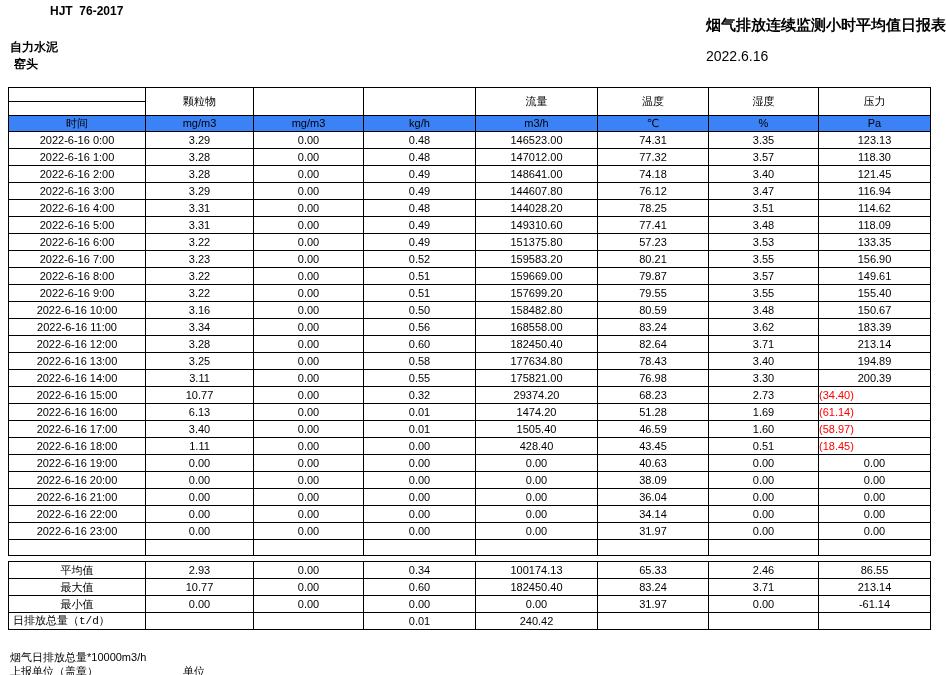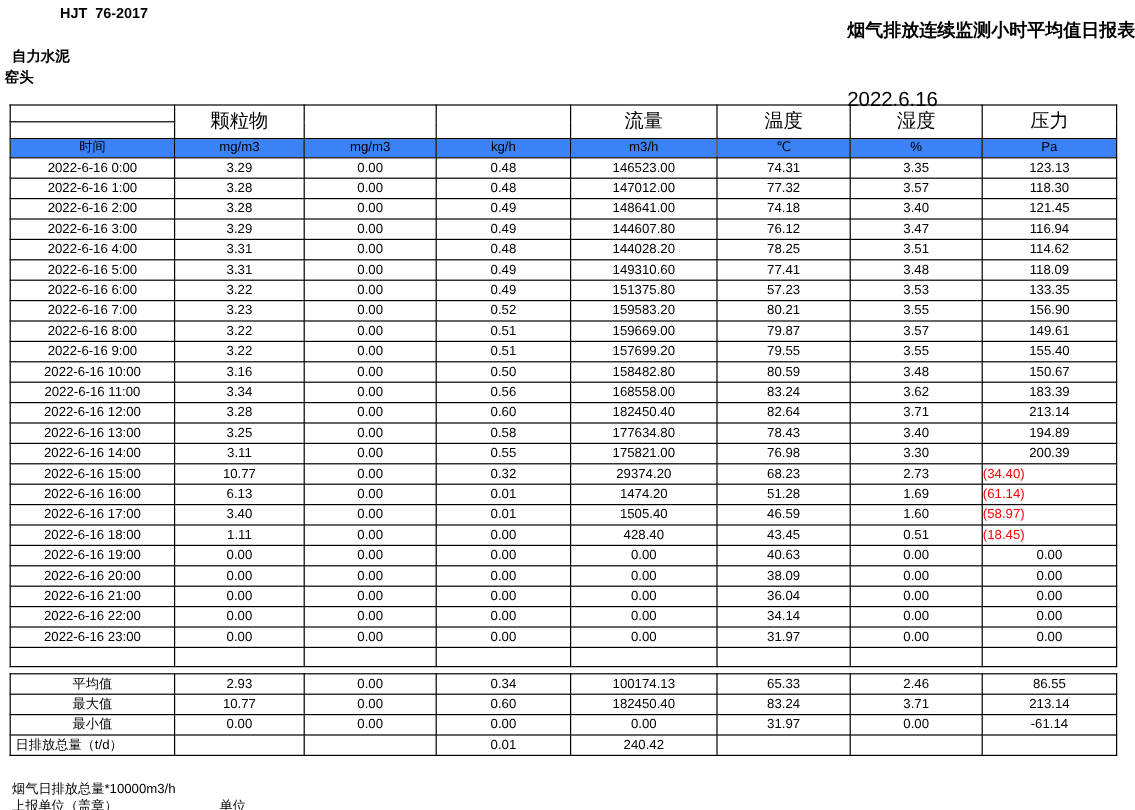--- a/index.html
+++ b/index.html
@@ -5,34 +5,34 @@
   html,body{margin:0;padding:0;}
   body{
     width:946px;height:675px;position:relative;background:#ffffff;
     font-family:"Liberation Sans","DejaVu Sans",sans-serif;color:#000;
     overflow:hidden;
   }
   .abs{position:absolute;white-space:pre;}
   #std-label{left:10px;top:4px;font-size:12px;font-weight:bold;padding-left:40px;}
   #page-title{left:0;top:16px;width:946px;text-align:right;font-size:15px;font-weight:bold;white-space:normal;}
   #company-name{left:10px;top:39px;font-size:12px;font-weight:bold;}
-  #station-name{left:4px;top:56px;font-size:12px;font-weight:bold;}
-  #report-date{left:706px;top:48px;font-size:17px;margin-top:25px;}
+  #station-name{left:14px;top:56px;font-size:12px;font-weight:bold;}
+  #report-date{left:706px;top:48px;font-size:14px;}
   #table-zone{position:absolute;left:8px;top:87px;}
   table{border-collapse:collapse;table-layout:fixed;}
   td{
     border:1px solid #000;font-size:11px;text-align:center;vertical-align:middle;
     padding:0;height:16px;line-height:16px;overflow:hidden;white-space:nowrap;
   }
   tr.hsub td{height:13px;line-height:13px;}
   tr.units-row td{height:15px;line-height:15px;background:#3b82f6;}
   tr.spacer-row td{height:15px;line-height:15px;}
-  td.group-hd{font-size:16px;margin-top:30px;}
+  td.group-hd{font-size:11px;margin-top:30px;}
   td.neg{color:#ff0000;text-align:left;padding-right:6px;}
-  td.left-lab{text-align:left;padding-left:4px;}
+  td.left-lab{text-align:left;padding-left:4px;font-family:Liberation Mono, monospace;}
   #summary-table{margin-top:5px;}
   #footer-note{left:10px;top:650px;font-size:11px;}
   #footer-report-unit{left:10px;top:664px;font-size:11px;}
   #footer-unit{left:183px;top:664px;font-size:11px;}
 </style>
 </head>
 <body>
 
 <div class="abs" id="std-label">HJT  76-2017</div>
 <div class="abs" id="page-title">烟气排放连续监测小时平均值日报表</div>

